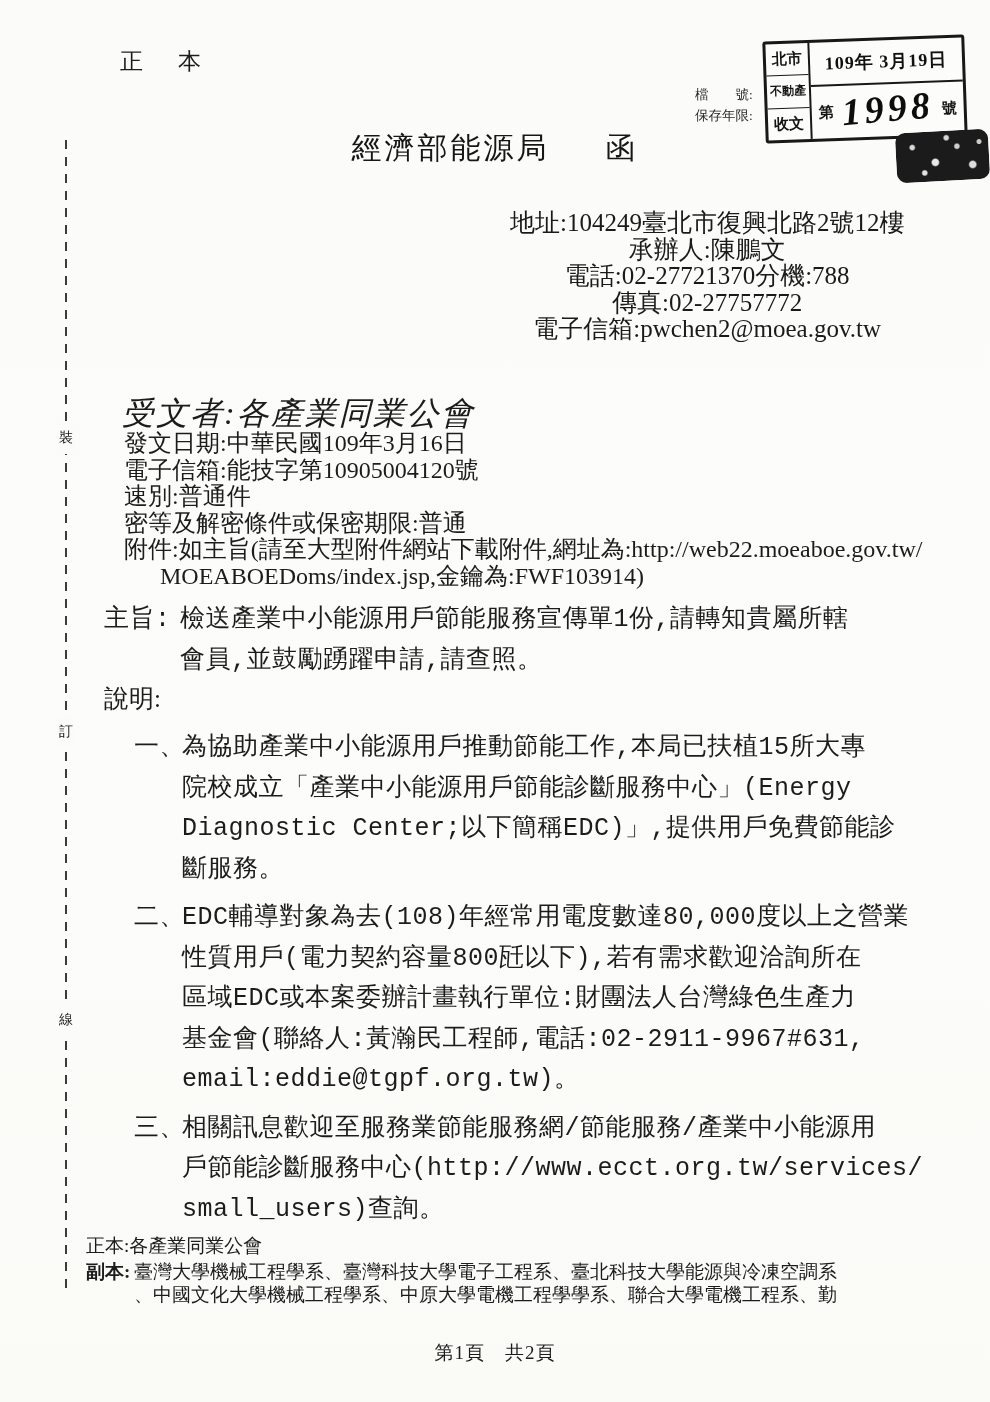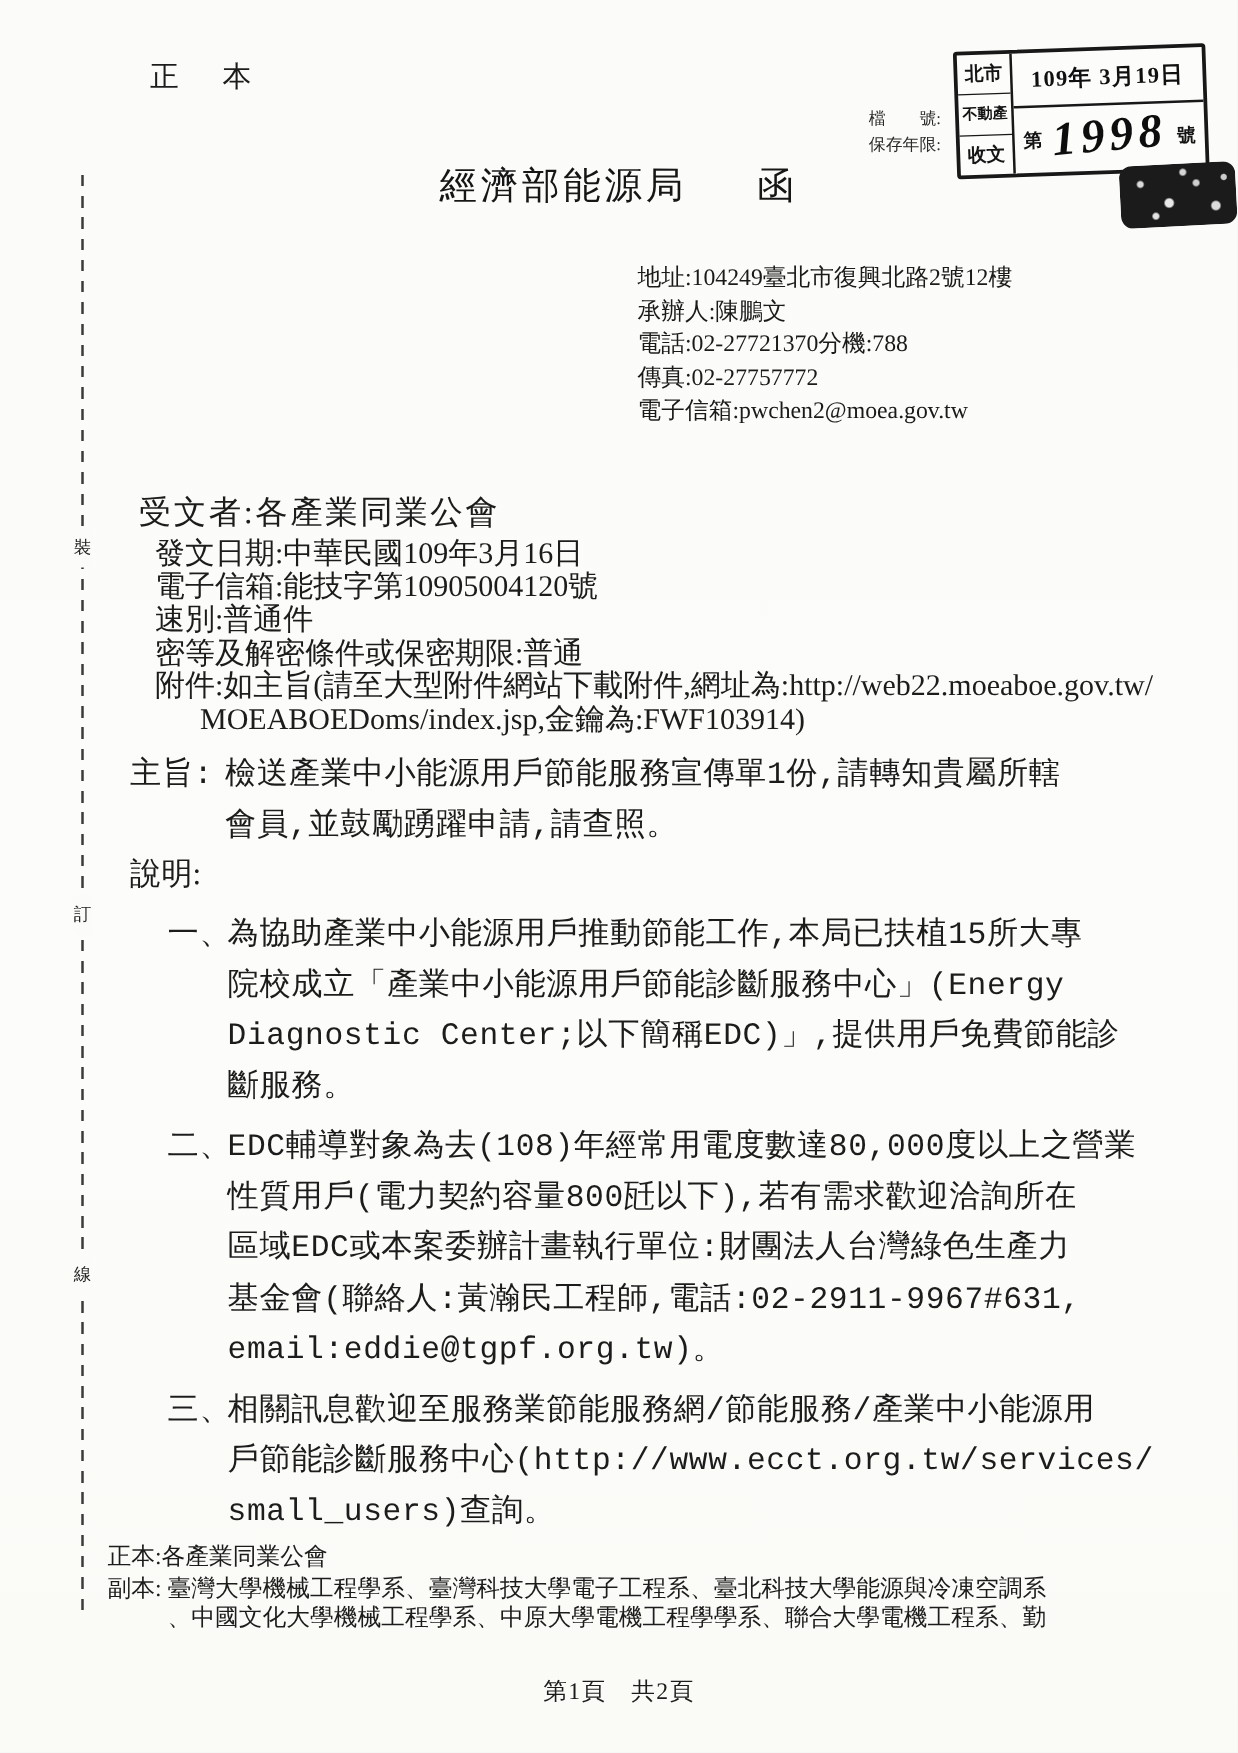--- a/index.html
+++ b/index.html
@@ -71,45 +71,45 @@
   }
 
   
   .doc-title{
     left:0;top:128px;width:100%;text-align:center;
     font-size:30px;letter-spacing:3px;color:#161616;
   }
   .doc-title .gap{display:inline-block;width:56px;}
 
   
-  .contact{left:510px;top:210px;font-size:19px;line-height:26.6px;color:#1a1a1a;}
-
-  
-  .recipient{left:111px;top:392px;font-size:26px;letter-spacing:2px;}
+  .contact{left:510px;top:210px;font-size:25px;line-height:26.6px;color:#1a1a1a;text-align:center;}
+
+  
+  .recipient{left:122px;top:392px;font-size:32px;letter-spacing:2px;font-style:italic;}
 
   
   .meta{left:124px;top:430px;font-size:24px;line-height:26.5px;}
   .meta .attach2{padding-left:36px;}
 
   
   .body-text{font-size:25px;line-height:40.5px;letter-spacing:0.5px;font-family:Liberation Mono, monospace;}
   .hang{position:relative;}
   .hang .hang-label{position:absolute;left:0;top:0;}
   .subject{left:104px;top:600px;width:812px;}
   .subject .hang-body{padding-left:76px;}
   .explain-label{left:104px;top:682px;font-size:25px;}
   .items{left:134px;top:728px;width:790px;}
   .item{position:relative;margin-bottom:8px;}
   .item .num{position:absolute;left:0;top:0;}
   .item .hang-body{padding-left:48px;}
 
   
   .distribution{left:86px;top:1234px;width:830px;font-size:19px;line-height:23px;}
   .distribution .copy-row{position:relative;margin-top:3px;}
-  .distribution .copy-row .hang-label{position:absolute;left:0;top:0;}
+  .distribution .copy-row .hang-label{position:absolute;left:0;top:0;font-weight:bold;}
   .distribution .copy-row .hang-body{padding-left:48px;}
 
   
   .page-num{left:0;top:1340px;width:100%;text-align:center;font-size:19px;letter-spacing:1px;}
 
   
   .binding-line{
     left:65px;top:140px;width:2px;height:1156px;
     background:repeating-linear-gradient(180deg,#3b3b3b 0 9px,transparent 9px 17px);
   }

